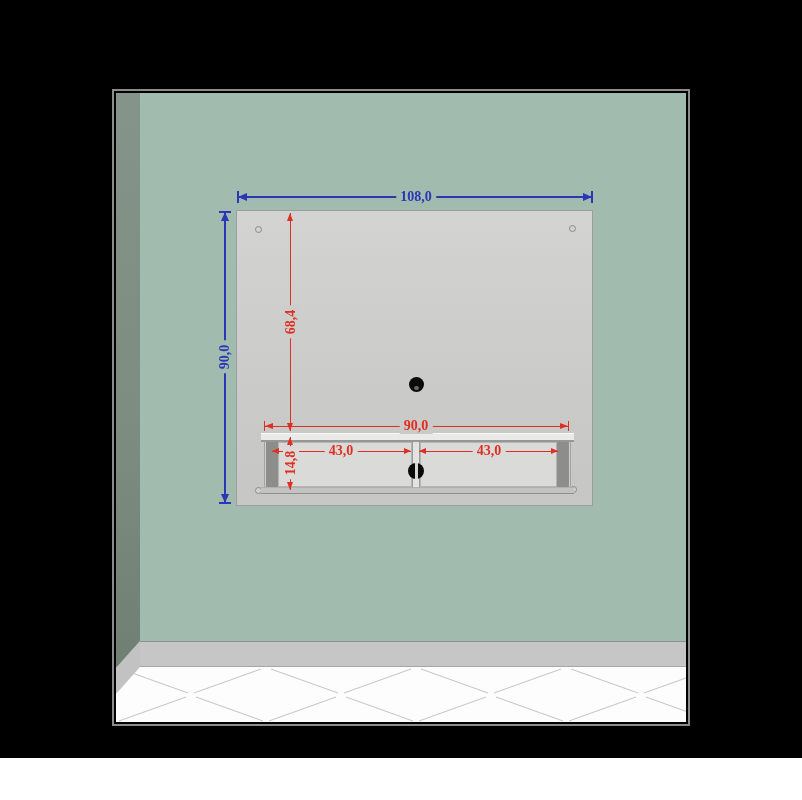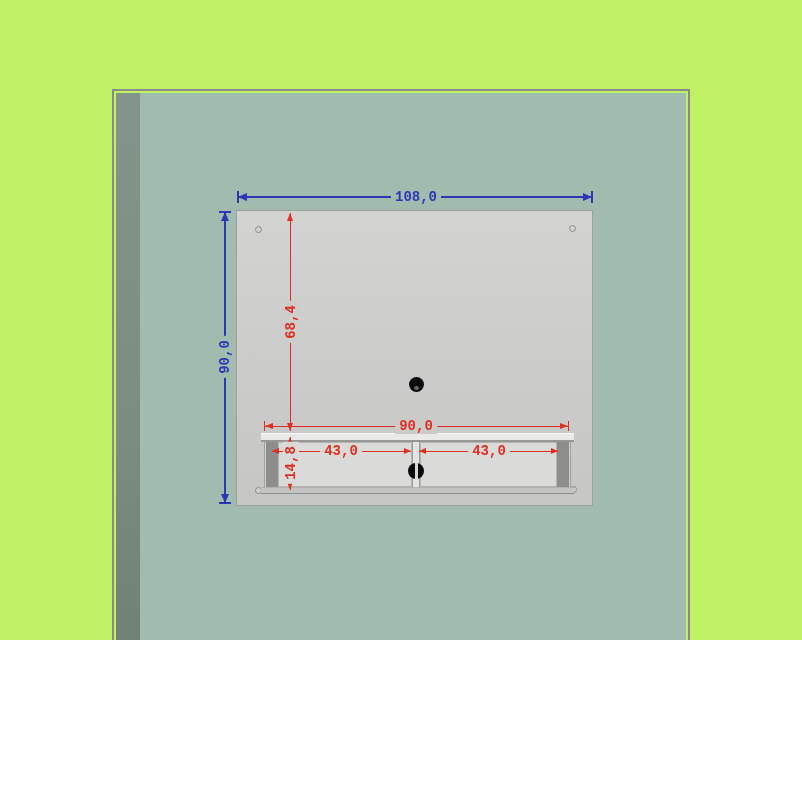--- a/index.html
+++ b/index.html
@@ -1,17 +1,17 @@
 <!DOCTYPE html>
 <html><head>
 <meta charset="utf-8">
 <style>
   html,body{margin:0;padding:0;background:#ffffff;}
-  .canvas{position:relative;width:802px;height:640px;background:#bef264;overflow:hidden;
-          font-family:Liberation Mono, monospace;}
+  .canvas{position:relative;width:802px;height:758px;background:#000000;overflow:hidden;
+          font-family:Liberation Serif, serif;}
   .abs{position:absolute;}
   
   .frame-border{left:112px;top:89px;width:578px;height:637px;border:2px solid #8b8b8b;
                 box-sizing:border-box;z-index:30;pointer-events:none;}
   
   .scene{left:116px;top:93px;width:570px;height:629px;background:#a1bbaf;overflow:hidden;z-index:1;}
   .side-wall{left:0;top:0;width:24px;height:575px;
              background:linear-gradient(180deg,#85948a 0%,#7c8c80 60%,#6f7f73 100%);
              -webkit-clip-path:polygon(0 0,100% 0,100% 548px,0 575px);
              clip-path:polygon(0 0,100% 0,100% 548px,0 575px);z-index:4;}

